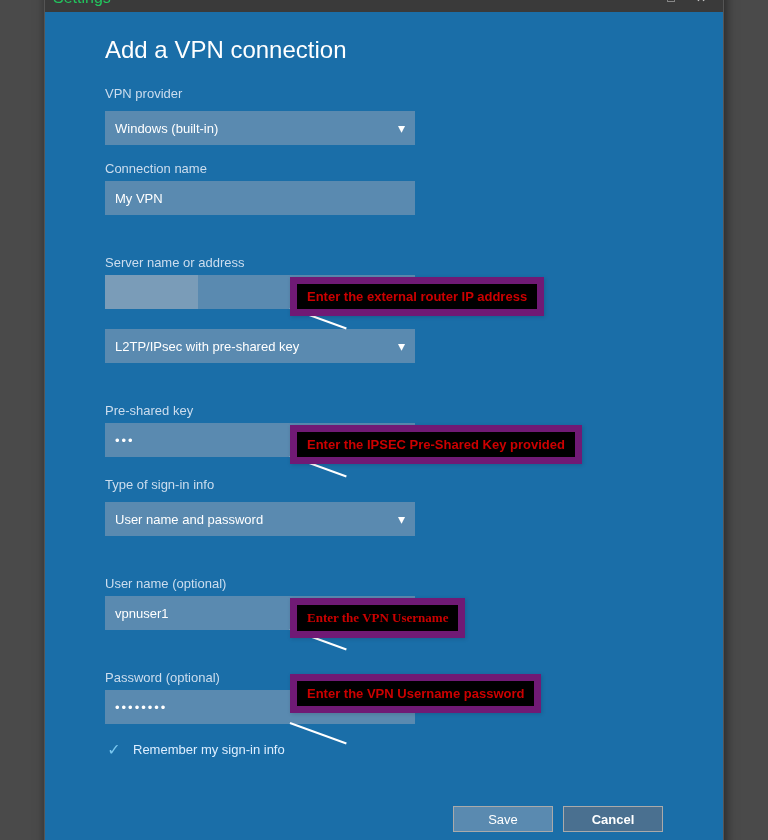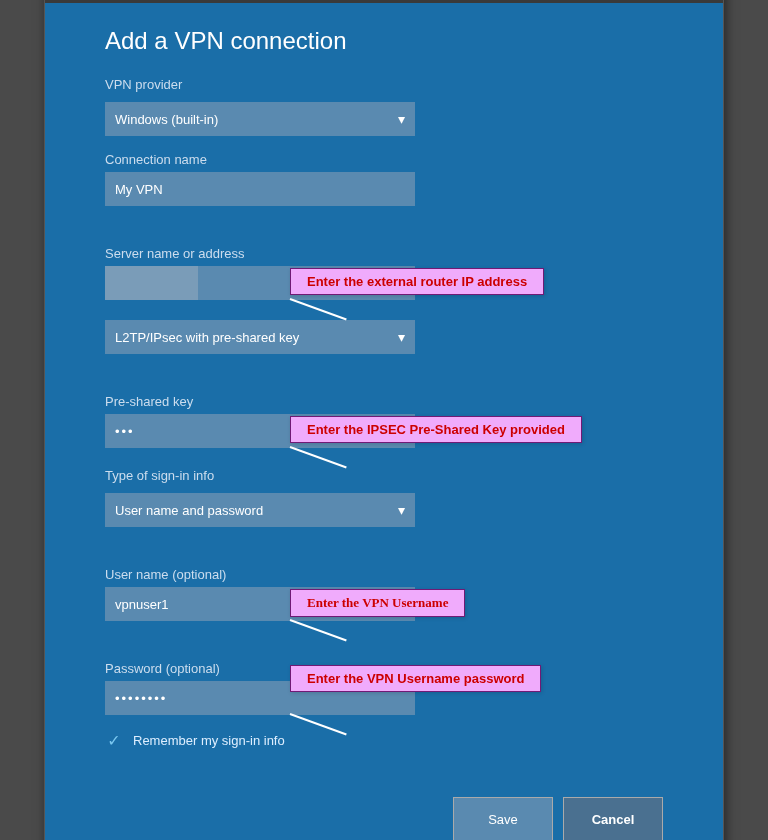--- a/index.html
+++ b/index.html
@@ -127,21 +127,21 @@
       font-size: 13px;
     }
     .footer {
       display: flex;
       justify-content: flex-end;
       gap: 10px;
       padding: 0 60px 24px 60px;
     }
     .btn {
       width: 100px;
-      height: 44px;
+      height: 26px;
       border: 1px solid #aaa;
       background: #5a8ab0;
       color: #fff;
       font-size: 13px;
       cursor: pointer;
       font-family: 'Segoe UI', Arial, sans-serif;
     }
     .btn-cancel {
       background: #4a7090;
       font-weight: bold;
@@ -151,23 +151,23 @@
       font-family: 'Segoe UI', Arial, sans-serif;
       letter-spacing: 2px;
     }
     
     .callout-container {
       position: relative;
       margin-top: 40px;
     }
     .annotation-box {
       position: absolute;
-      background: #f0abfc;
-      border: 1px solid #701a75;
-      padding: 5px 16px;
+      background: #000000;
+      border: 7px solid #701a75;
+      padding: 5px 10px;
       font-size: 13px;
       font-weight: bold;
       color: #cc0000;
       white-space: nowrap;
       z-index: 20;
       box-shadow: 1px 1px 4px rgba(0,0,0,0.15);
     }
   </style>
 </head>
 <body>

